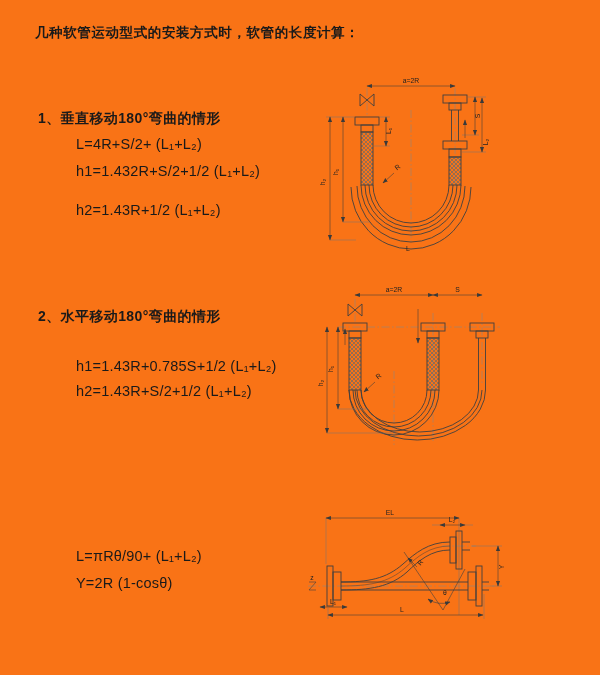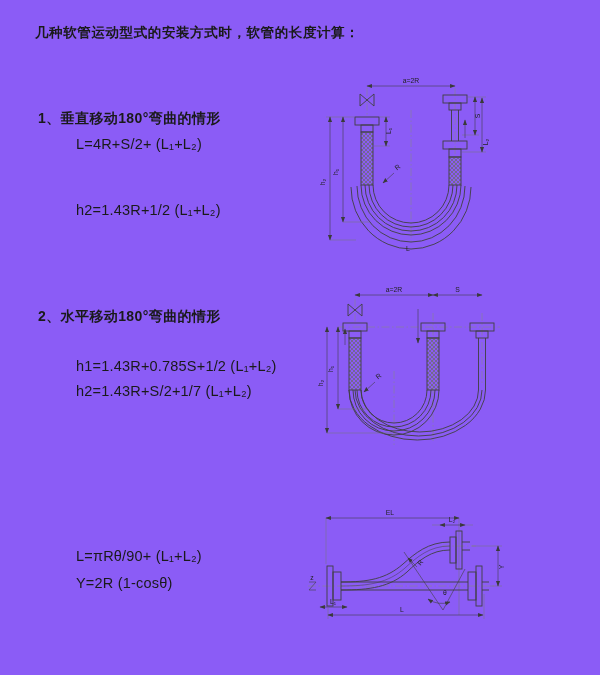--- a/index.html
+++ b/index.html
@@ -1,37 +1,38 @@
 <!DOCTYPE html>
 <html><head>
 <meta charset="utf-8">
 <style>
   html,body{margin:0;padding:0;background:#ffffff;}
   body{width:600px;height:675px;font-family:"Liberation Sans","DejaVu Sans",sans-serif;color:#1a1a1a;}
-  .doc{position:relative;width:600px;height:675px;background:#8b5cf6;overflow:hidden;}
+  .doc{position:relative;width:600px;height:675px;background:#f97316;overflow:hidden;}
   .title{position:absolute;left:35px;top:24px;font-size:13.5px;font-weight:700;letter-spacing:.6px;}
   .head{position:absolute;left:38px;font-size:14px;font-weight:700;letter-spacing:.4px;}
   .formula{position:absolute;left:76px;font-size:14.5px;font-weight:500;letter-spacing:.2px;}
   .diag{position:absolute;}
   .w{fill:none;stroke:#3f3f3f;stroke-width:.9;}
   .cl line{stroke:#888;stroke-width:.55;stroke-dasharray:8 2.5 1.5 2.5;}
   .dim{stroke:#3a3a3a;stroke-width:.55;fill:none;}
   .ext{stroke:#777;stroke-width:.5;}
   .thin{stroke:#3f3f3f;stroke-width:.6;fill:none;}
   text.dl{font-size:6.8px;fill:#222;font-weight:500;}
 </style>
 </head>
 <body>
 
 <div class="doc">
 
   <div class="title">几种软管运动型式的安装方式时，软管的长度计算：</div>
 
   <div class="head" style="top:110px">1、垂直移动180°弯曲的情形</div>
   <div class="formula" style="top:136px">L=4R+S/2+ (L₁+L₂)</div>
+  <div class="formula" style="top:163px">h1=1.432R+S/2+1/2 (L₁+L₂)</div>
   <div class="formula" style="top:202px">h2=1.43R+1/2 (L₁+L₂)</div>
 
   <svg class="diag" style="left:318px;top:70px" width="280" height="190" viewBox="0 0 280 190">
     <defs>
       <marker id="a1" viewBox="0 0 10 10" refX="9" refY="5" markerWidth="5.5" markerHeight="5.5" markerUnits="userSpaceOnUse" orient="auto-start-reverse">
         <path d="M0,1.2 L10,5 L0,8.8 Z" fill="#3a3a3a"></path>
       </marker>
       <pattern id="p1" width="4" height="4" patternUnits="userSpaceOnUse">
         <path d="M0,0 L4,4 M4,0 L0,4" stroke="#6a6a6a" stroke-width="0.7"></path>
       </pattern>
@@ -88,21 +89,21 @@
       <text class="dl" transform="rotate(-90 170 72)" x="170" y="72" text-anchor="middle">L₂</text>
       <line class="dim" x1="147" y1="68" x2="147" y2="50" marker-end="url(#a1)"></line>
       <line class="dim" x1="76" y1="103" x2="65" y2="113" marker-end="url(#a1)"></line>
       <text class="dl" transform="rotate(-38 81 99)" x="81" y="99" text-anchor="middle">R</text>
       <text class="dl" x="90" y="181" text-anchor="middle" font-size="9.5">L</text>
     </g>
   </svg>
 
   <div class="head" style="top:308px">2、水平移动180°弯曲的情形</div>
   <div class="formula" style="top:358px">h1=1.43R+0.785S+1/2 (L₁+L₂)</div>
-  <div class="formula" style="top:383px">h2=1.43R+S/2+1/7 (L₁+L₂)</div>
+  <div class="formula" style="top:383px">h2=1.43R+S/2+1/2 (L₁+L₂)</div>
 
   <svg class="diag" style="left:318px;top:283px" width="280" height="180" viewBox="0 0 280 180">
     <defs>
       <marker id="a2" viewBox="0 0 10 10" refX="9" refY="5" markerWidth="5.5" markerHeight="5.5" markerUnits="userSpaceOnUse" orient="auto-start-reverse">
         <path d="M0,1.2 L10,5 L0,8.8 Z" fill="#3a3a3a"></path>
       </marker>
       <pattern id="p2" width="4" height="4" patternUnits="userSpaceOnUse">
         <path d="M0,0 L4,4 M4,0 L0,4" stroke="#6a6a6a" stroke-width="0.7"></path>
       </pattern>
     </defs>

